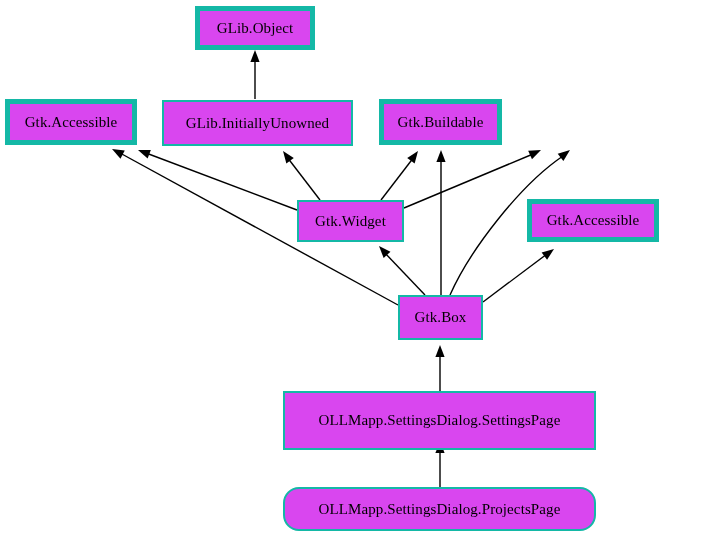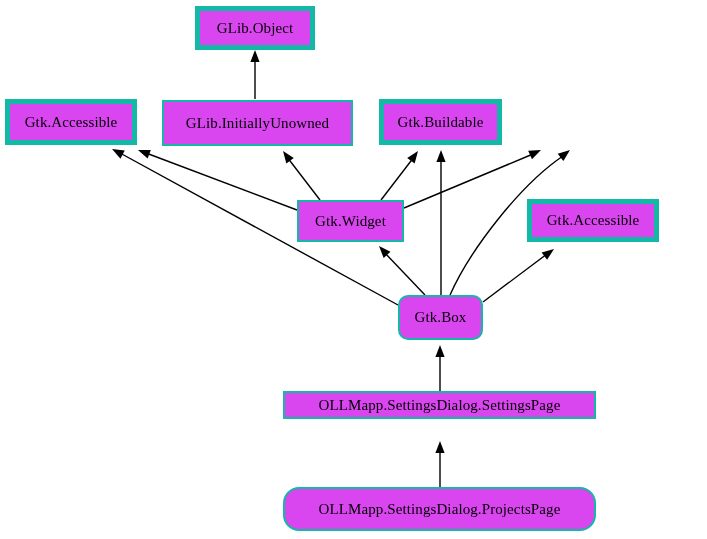--- a/index.html
+++ b/index.html
@@ -109,22 +109,22 @@
     </div>
     <div class="uml-node" style="left: 379px; top: 99px; width: 123px; height: 46px;">
       <span class="uml-node-label">Gtk.Buildable</span>
     </div>
     <div class="uml-node thick" style="left: 297px; top: 200px; width: 107px; height: 42px;">
       <span class="uml-node-label">Gtk.Widget</span>
     </div>
     <div class="uml-node" style="left: 527px; top: 199px; width: 132px; height: 43px;">
       <span class="uml-node-label">Gtk.Accessible</span>
     </div>
-    <div class="uml-node thick" style="left: 398px; top: 295px; width: 85px; height: 45px; border-radius: 10px;">
+    <div class="uml-node thick" style="left: 398px; top: 295px; width: 85px; height: 45px;">
       <span class="uml-node-label">Gtk.Box</span>
     </div>
-    <div class="uml-node thick" style="left: 283px; top: 391px; width: 313px; height: 28px;">
+    <div class="uml-node thick" style="left: 283px; top: 391px; width: 313px; height: 59px;">
       <span class="uml-node-label">OLLMapp.SettingsDialog.SettingsPage</span>
     </div>
     <div class="uml-node thick" style="left: 283px; top: 487px; width: 313px; height: 44px; border-radius: 16px;">
       <span class="uml-node-label">OLLMapp.SettingsDialog.ProjectsPage</span>
     </div>
   </div>
 
 </body></html>

